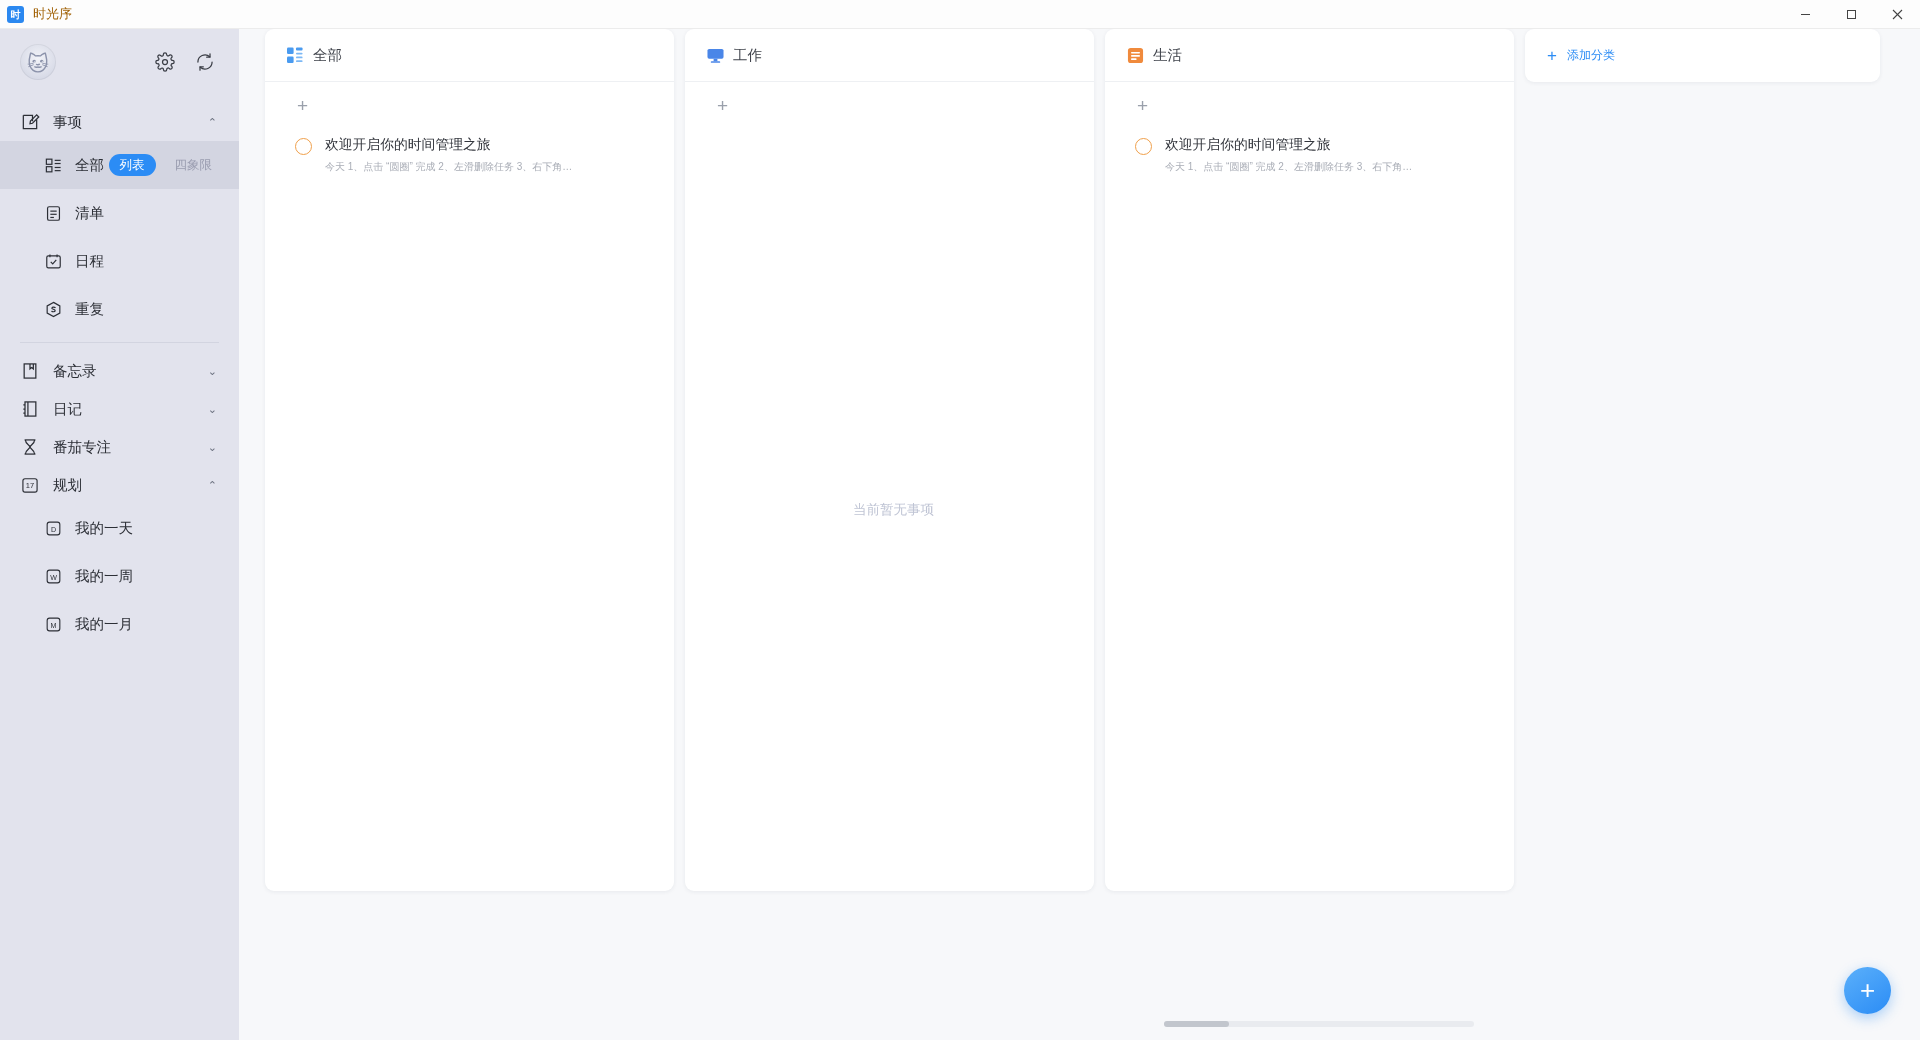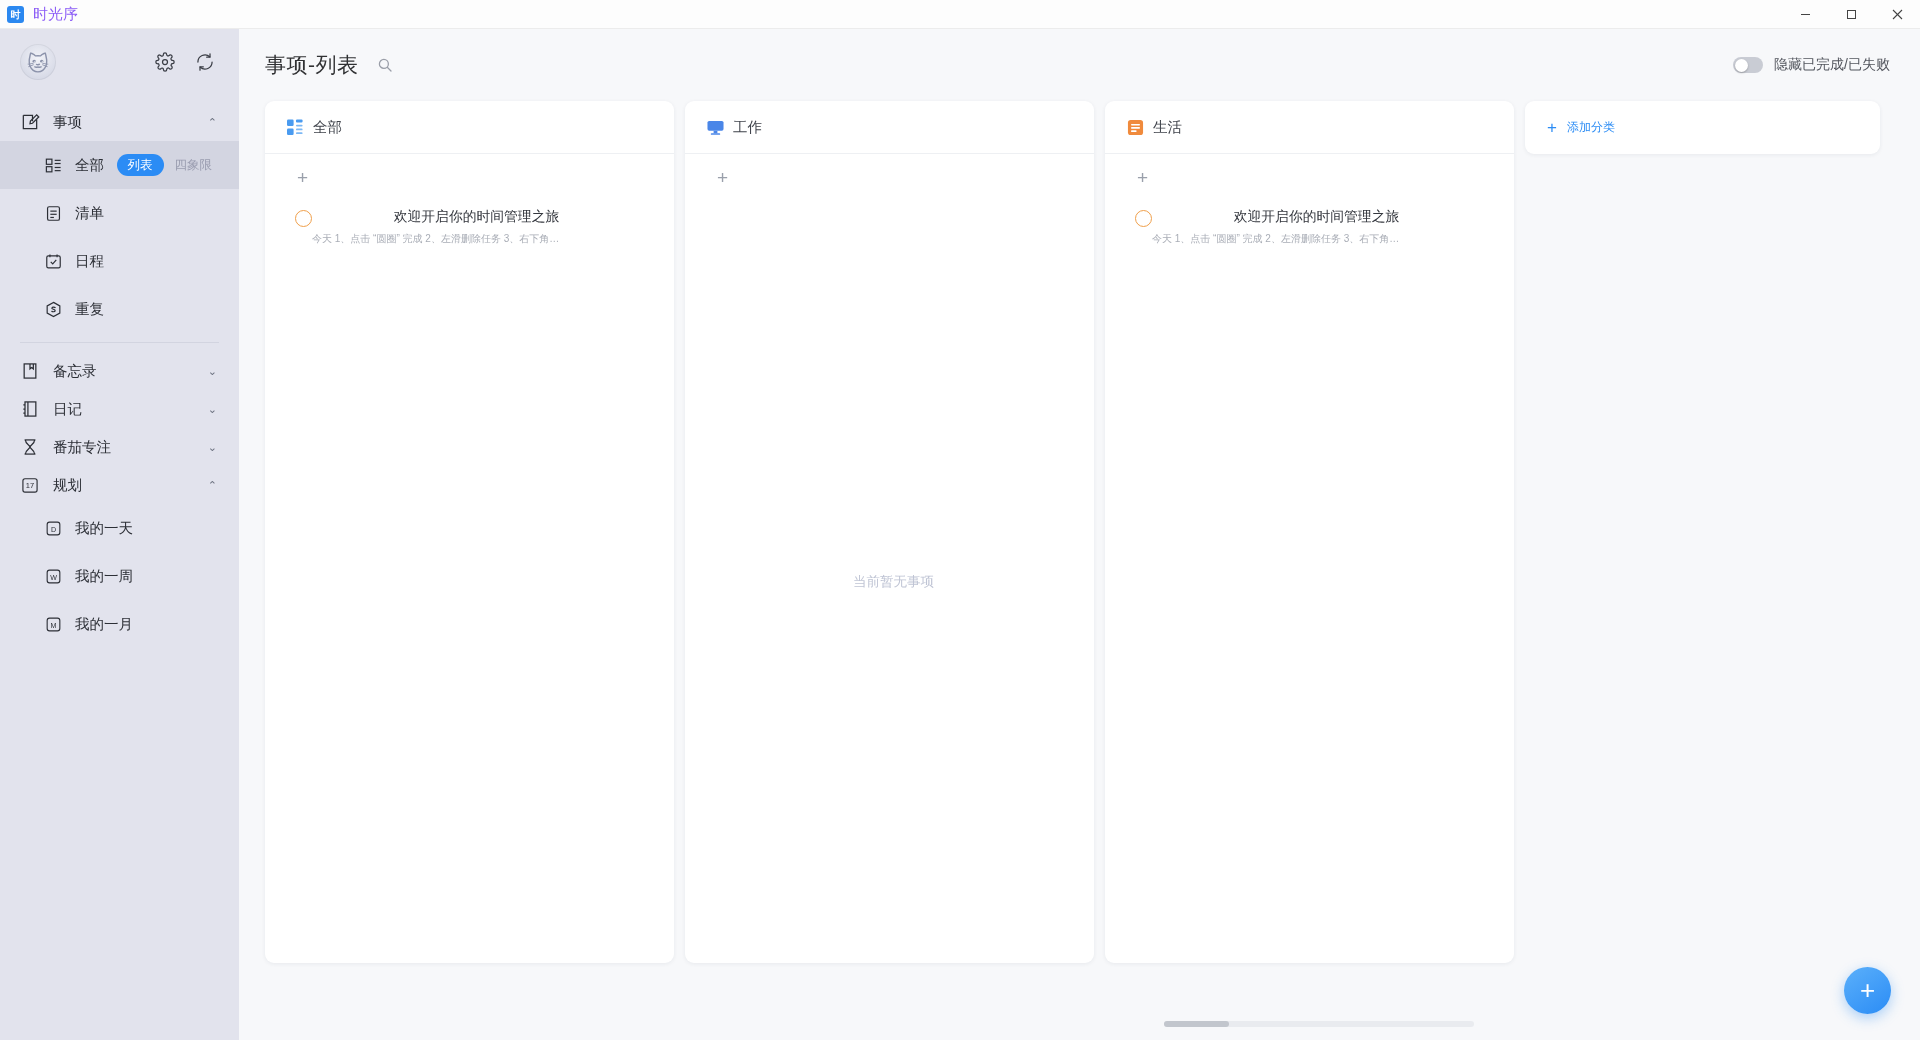--- a/index.html
+++ b/index.html
@@ -17,21 +17,21 @@
     display: flex; align-items: center;
     border-bottom: 1px solid #ececec;
     position: relative;
   }
   .tb-logo {
     width: 17px; height: 17px; margin-left: 7px;
     background: #2b88f0; border-radius: 3px;
     color: #fff; font-size: 10px; line-height: 17px;
     text-align: center; font-weight: bold;
   }
-  .tb-title { margin-left: 9px; font-size: 15px; color: #8b5cf6; }
+  .tb-title { margin-left: 9px; font-size: 13px; color: #a16207; }
   .tb-controls { position: absolute; right: 0; top: 0; display: flex; height: 29px; }
   .tb-btn {
     width: 46px; height: 29px; display: flex;
     align-items: center; justify-content: center;
     color: #444; font-size: 13px;
   }
 
   
   .app { display: flex; height: 1011px; width: 1920px; }
 
@@ -73,21 +73,21 @@
 
   .nav-item {
     height: 48px; display: flex; align-items: center;
     padding: 0 16px 0 44px; cursor: pointer;
     font-size: 14.5px; color: #2c2f36;
   }
   .nav-item.active { background: #d3d5e1; }
   .nav-item .iicon { width: 19px; height: 19px; margin-right: 12px; flex: 0 0 19px; }
   .nav-item .ilabel { white-space: nowrap; }
 
-  .seg { margin-left: auto; display: flex; align-items: center; gap: 0; }
+  .seg { margin-left: auto; display: flex; align-items: center; gap: 8px; }
   .seg-pill {
     height: 22px; padding: 0 11px; border-radius: 11px;
     font-size: 12.5px; line-height: 22px; color: #9a9db0;
     background: transparent; cursor: pointer; white-space: nowrap;
   }
   .seg-pill.on { background: #2b8cf5; color: #fff; font-weight: 500; }
 
   .divider { height: 1px; background: #d2d4e0; margin: 9px 20px; }
 
   
@@ -134,22 +134,22 @@
   .col-head .ctitle { font-size: 14.5px; color: #40444c; }
 
   .col-add {
     height: 47px; display: flex; align-items: center;
     padding-left: 32px; cursor: pointer;
   }
   .col-add .plus { font-size: 19px; color: #9aa0ab; line-height: 1; font-weight: 300; }
 
   .col-body { flex: 1; position: relative; overflow: hidden; }
   .task {
-    display: flex; align-items: flex-start; 
-    padding: 6px 22px 6px 30px; cursor: pointer; text-align: right;
+    display: flex; align-items: flex-start; gap: 13px;
+    padding: 6px 22px 6px 30px; cursor: pointer;
   }
   .task .circle {
     width: 17px; height: 17px; border-radius: 50%;
     border: 1.6px solid #f0a04b; flex: 0 0 17px; margin-top: 3px;
   }
   .task .ttitle { font-size: 13.8px; color: #33363d; line-height: 20px; }
   .task .tdesc {
     font-size: 10px; color: #a9adb6; line-height: 19px; margin-top: 2px;
     white-space: nowrap; overflow: hidden; text-overflow: ellipsis;
     max-width: 318px;
@@ -361,35 +361,20 @@
           <text x="12" y="16" font-size="9" fill="#2c2f36" stroke="none" text-anchor="middle" font-family="Liberation Sans, sans-serif">M</text>
         </svg>
         <span class="ilabel">我的一月</span>
       </div>
 
     </div>
   </div>
 
   <div class="main">
 
-    <div class="mainhead">
-      <div class="page-title">事项-列表</div>
-      <div class="search-btn">
-        <svg width="16" height="16" viewBox="0 0 20 20" fill="none" stroke="#9a9ea8" stroke-width="1.6">
-          <circle cx="8.6" cy="8.6" r="5.6"></circle>
-            <line x1="12.8" y1="12.8" x2="17.5" y2="17.5" stroke-linecap="round"></line>
-        </svg>
-      </div>
-      <div class="head-right">
-        <div class="switch">
-          <div class="knob"></div>
-        </div>
-        <div class="switch-label">隐藏已完成/已失败</div>
-      </div>
-    </div>
 
     <div class="board">
 
       <div class="column">
         <div class="col-head">
           <svg class="cicon" viewBox="0 0 18 18">
             <rect x="0" y="0.5" width="7" height="7" rx="1.3" fill="#4a9bf0"></rect>
             <rect x="9.5" y="0.5" width="7" height="3.3" rx="1.1" fill="#4a9bf0"></rect>
             <rect x="0" y="10" width="7" height="7" rx="1.3" fill="#4a9bf0"></rect>
             <rect x="9.5" y="6" width="7" height="2" rx="1" fill="#7cb8f5"></rect>

